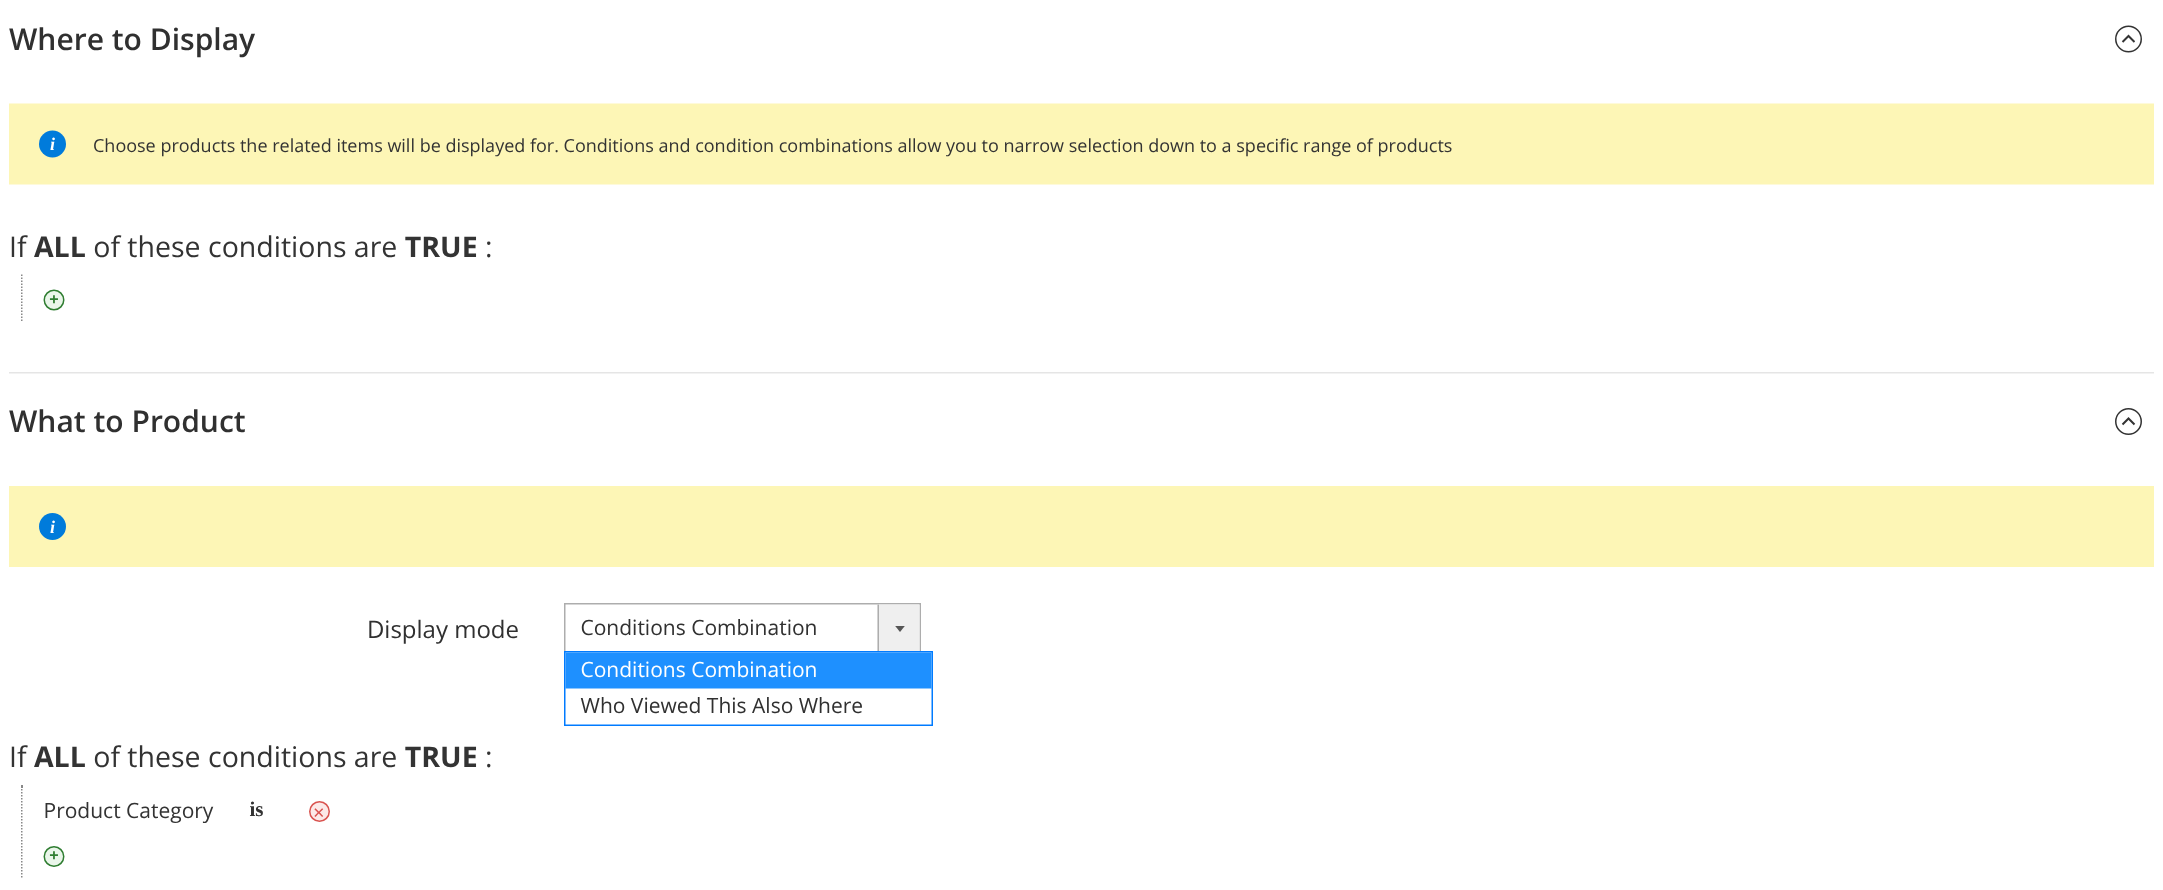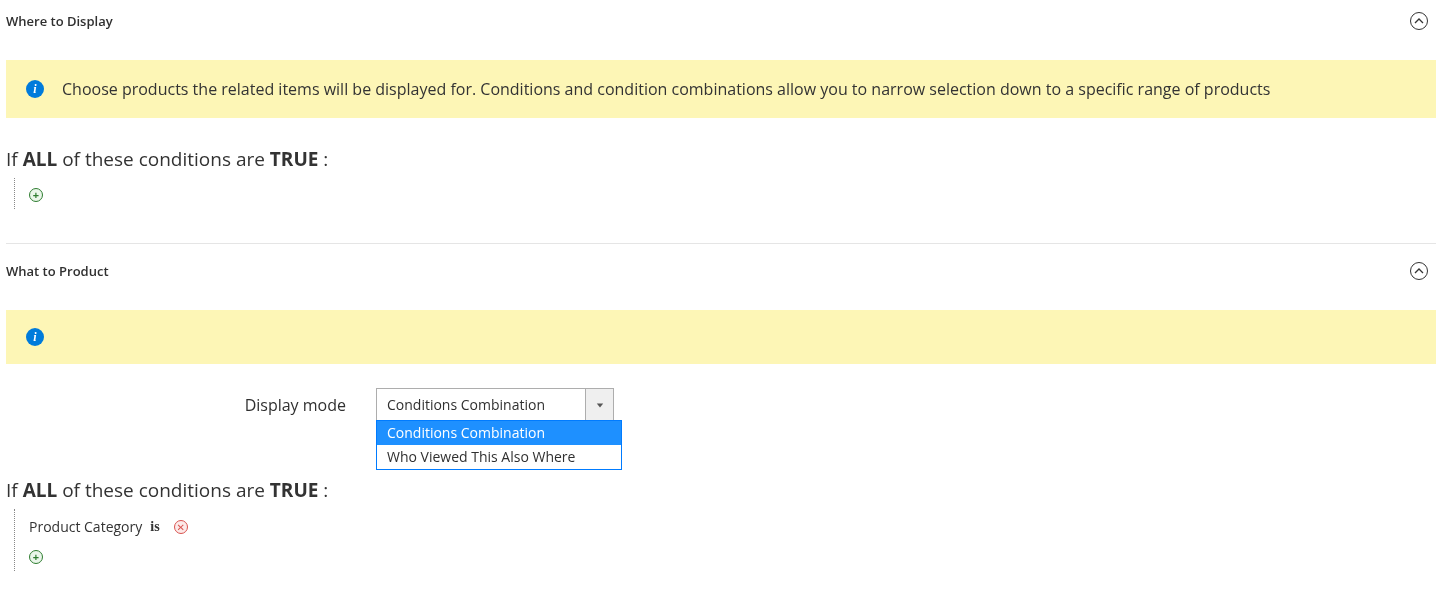--- a/index.html
+++ b/index.html
@@ -10,21 +10,21 @@
       background: #fff;
       padding: 8px 6px;
     }
     .section-header {
       display: flex;
       align-items: center;
       justify-content: space-between;
       padding: 4px 0 20px 0;
     }
     .section-title {
-      font-size: 13px;
+      font-size: 20px;
       font-weight: 600;
       color: #303030;
     }
     .collapse-icon {
       width: 18px;
       height: 18px;
       border: 1px solid #333;
       border-radius: 50%;
       display: flex;
       align-items: center;
@@ -51,21 +51,21 @@
       font-size: 12px;
       display: flex;
       align-items: center;
       justify-content: center;
       flex-shrink: 0;
       font-family: Georgia, serif;
       font-style: italic;
     }
     .info-text {
       color: #333;
-      font-size: 16px;
+      font-size: 12px;
     }
     .condition-line {
       padding: 4px 0 6px 0;
       font-size: 19px;
       color: #333;
     }
     .condition-line .bold { font-weight: 700; }
     .condition-tree {
       border-left: 1px dotted #888;
       margin-left: 8px;
@@ -154,21 +154,21 @@
     }
     .dropdown-item.selected {
       background: #1e90ff;
       color: #fff;
     }
     .rule-row {
       padding: 2px 0 10px 0;
       font-size: 14px;
       display: flex;
       align-items: center;
-      gap: 8px;
+      gap: 24px;
     }
     .rule-part { color: #333; }
     .rule-part.bold { font-weight: 700; font-family: Liberation Serif, serif; }
     .remove-icon {
       width: 14px;
       height: 14px;
       border-radius: 50%;
       border: 1px solid #d9534f;
       color: #d9534f;
       font-size: 10px;

